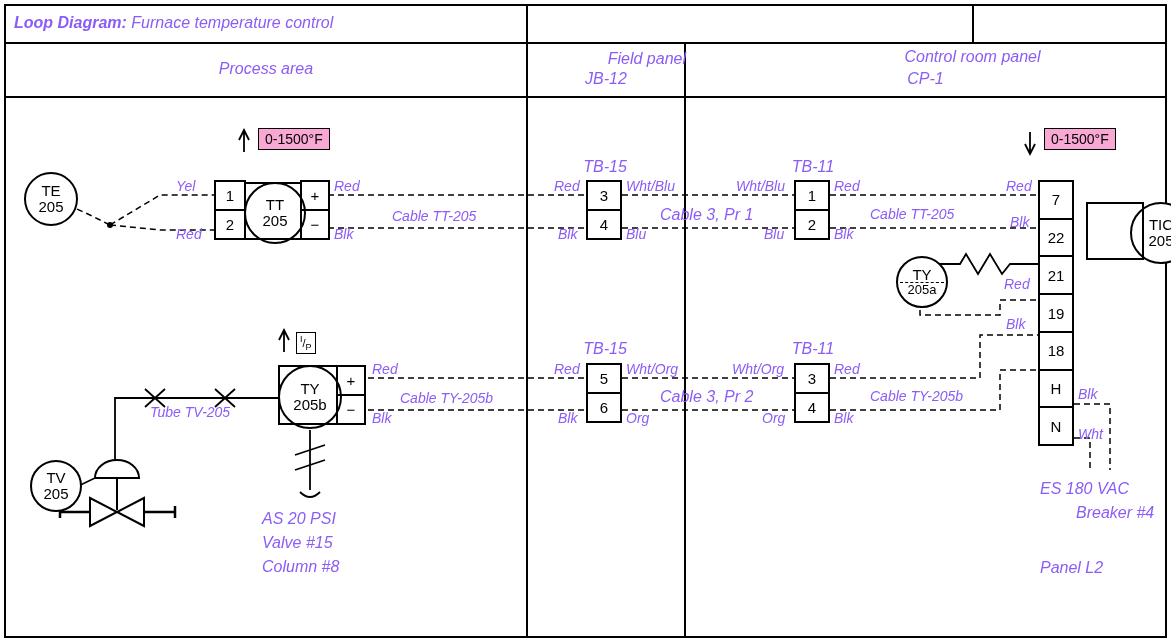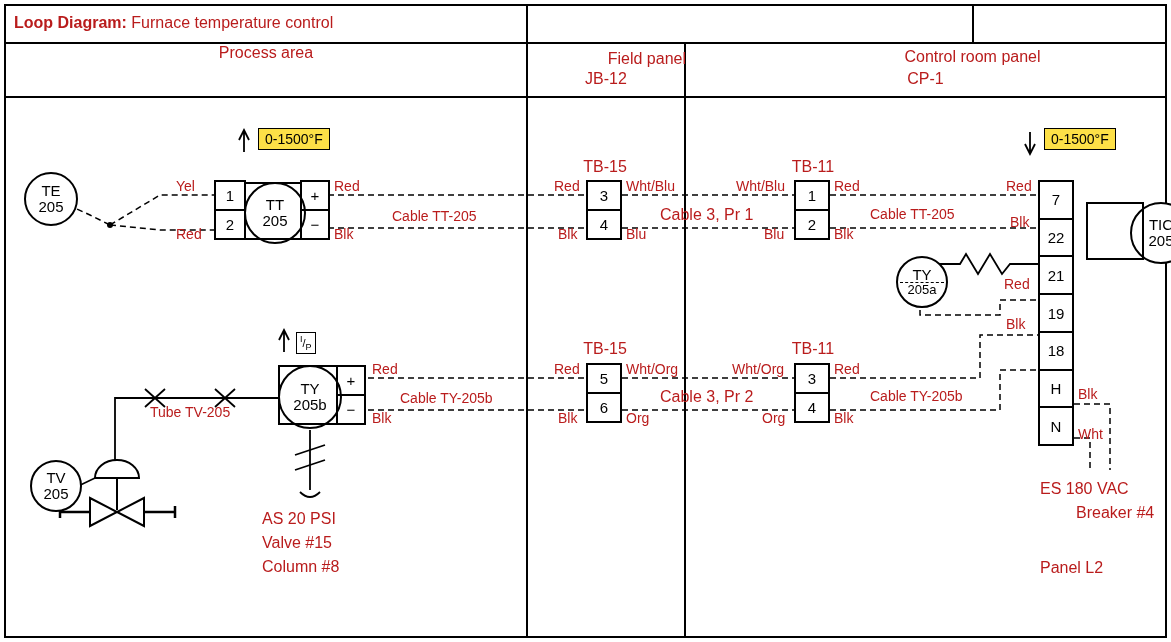--- a/index.html
+++ b/index.html
@@ -15,22 +15,23 @@
     box-sizing: border-box;
   }
   .cell-border {
     position: absolute;
     border: 2px solid #000;
     box-sizing: border-box;
   }
   .txt {
     position: absolute;
     font-size: 16px;
-    color: #b91c1c;
+    color: #8b5cf6;
     white-space: nowrap;
+    font-style: italic;
   }
   .small { font-size: 14px; }
   .bold { font-weight: bold; }
   .center { text-align: center; }
   .instr-bubble {
     position: absolute;
     border: 2px solid #000;
     border-radius: 50%;
     background: #fff;
     display: flex;
@@ -62,21 +63,21 @@
     justify-content: center;
     font-size: 15px;
     box-sizing: border-box;
   }
   .term-block .row + .row { border-top: 2px solid #000; }
   .range-box {
     position: absolute;
     border: 1.5px solid #000;
     padding: 2px 6px;
     font-size: 14px;
-    background: #fde047;
+    background: #f9a8d4;
   }
   .ip-box {
     position: absolute;
     border: 1.5px solid #000;
     padding: 1px 3px;
     font-size: 11px;
     background: #fff;
   }
   svg.wires {
     position: absolute;
@@ -102,21 +103,21 @@
 
   <div class="cell-border" style="left:4px; top:96px; width:524px; height:542px; border-top:none;"></div>
   <div class="cell-border" style="left:526px; top:96px; width:160px; height:542px; border-top:none;"></div>
   <div class="cell-border" style="left:684px; top:96px; width:483px; height:542px; border-top:none;"></div>
 
   <div class="txt" style="left:14px; top:14px;">
     <span class="bold">Loop Diagram:</span>
     <span>Furnace temperature control</span>
   </div>
 
-  <div class="txt center" style="left:4px; top:44px; width:524px;">Process area</div>
+  <div class="txt center" style="left:4px; top:60px; width:524px;">Process area</div>
   <div class="txt center" style="left:526px; top:50px; width:160px;text-align:right;">Field panel</div>
   <div class="txt center" style="left:526px; top:70px; width:160px;">JB-12</div>
   <div class="txt center" style="left:684px; top:48px; width:577px;">Control room panel</div>
   <div class="txt center" style="left:684px; top:70px; width:483px;">CP-1</div>
 
   <svg class="wires">
     <defs></defs>
 
     <circle cx="110" cy="225" r="3" fill="#000"></circle>
     <path d="M68 205 L90 215 L110 225" stroke="#000" stroke-width="1.5" stroke-dasharray="6 4" fill="none"></path>

